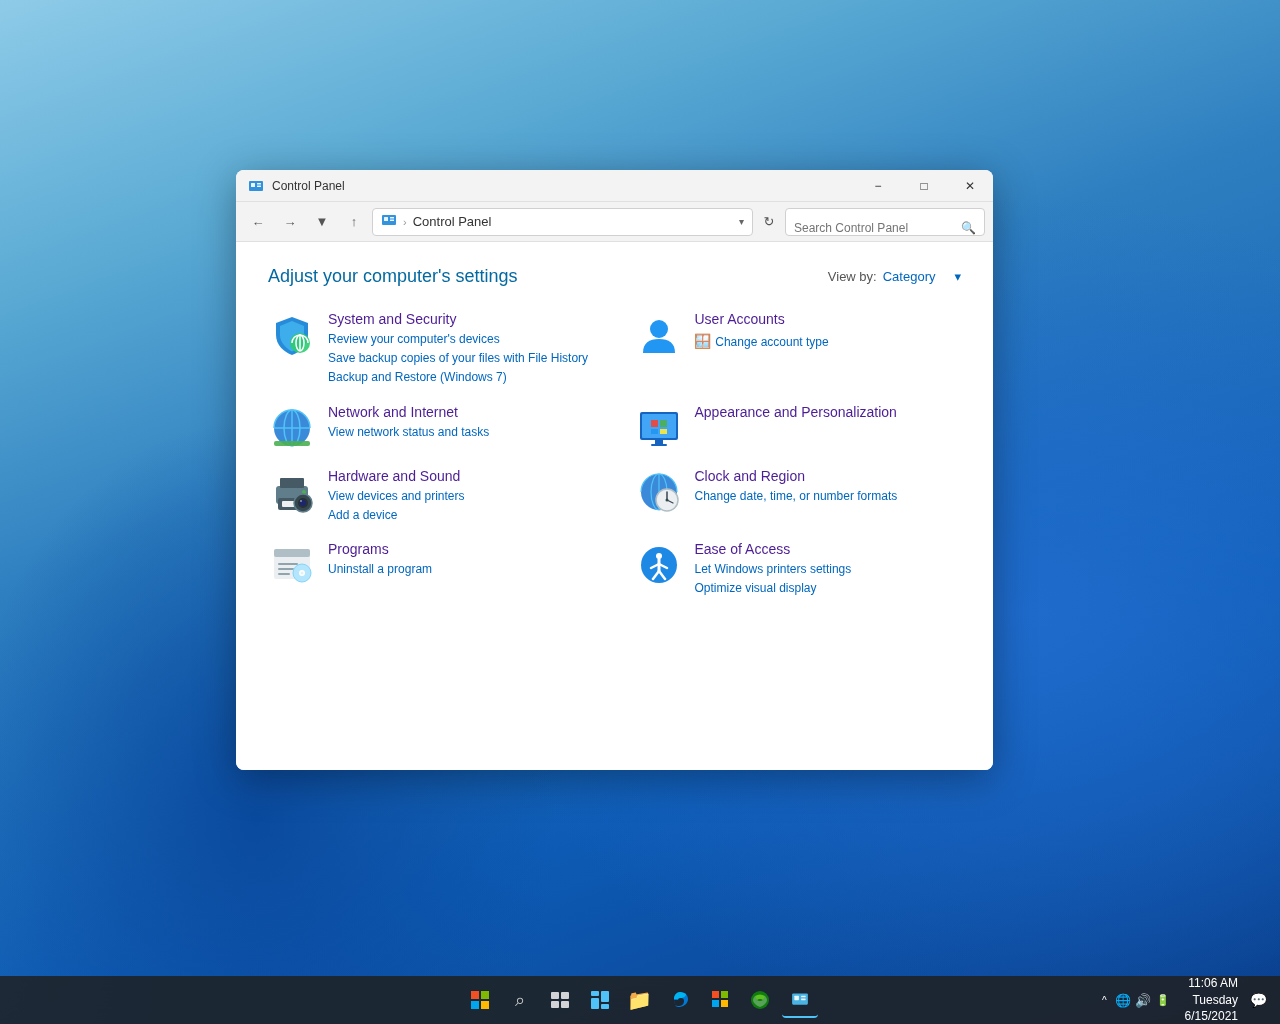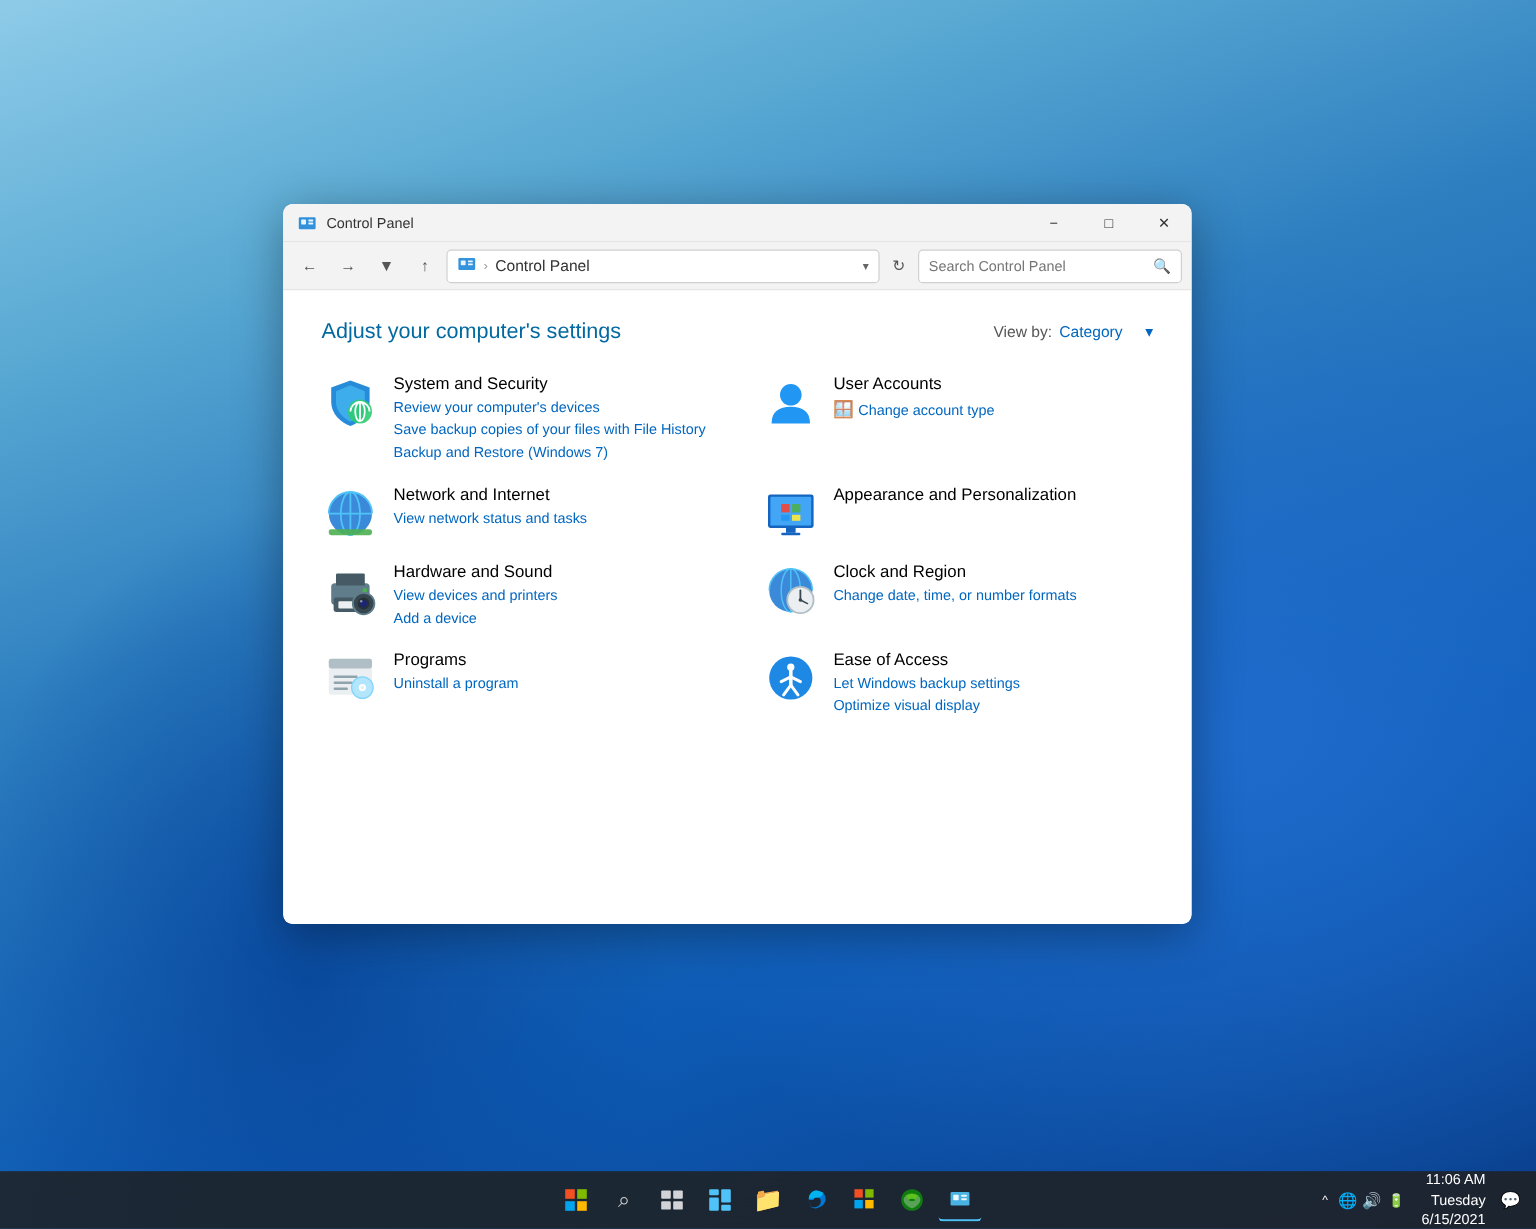--- a/index.html
+++ b/index.html
@@ -209,27 +209,27 @@
       cursor: pointer;
       display: flex;
       align-items: center;
       justify-content: center;
       color: #555;
       font-size: 13px;
       border-radius: 3px;
     }
 
     .search-box {
-      width: 220px;
+      width: 200px;
       height: 28px;
       background: white;
       border: 1px solid #d0d0d0;
       border-radius: 4px;
       display: flex;
-      align-items: center;
+      align-items: flex-end;
       padding: 0 8px;
       gap: 4px;
     }
     .search-input {
       flex: 1;
       border: none;
       outline: none;
       font-size: 12px;
       color: #999;
       background: transparent;
@@ -298,21 +298,21 @@
       justify-content: center;
       font-size: 36px;
     }
 
     .category-content {
       flex: 1;
     }
 
     .category-name {
       font-size: 14px;
-      color: #000000;
+      color: #4c1d95;
       cursor: pointer;
       font-weight: 400;
       margin-bottom: 3px;
     }
 
     .category-link {
       font-size: 12px;
       color: #0067c0;
       cursor: pointer;
       display: block;
@@ -531,21 +531,21 @@
             <circle cx="22" cy="13" r="3" fill="white"></circle>
             <line x1="22" y1="16" x2="22" y2="28" stroke="white" stroke-width="3" stroke-linecap="round"></line>
             <line x1="22" y1="21" x2="14" y2="25" stroke="white" stroke-width="2.5" stroke-linecap="round"></line>
             <line x1="22" y1="21" x2="30" y2="25" stroke="white" stroke-width="2.5" stroke-linecap="round"></line>
             <line x1="22" y1="28" x2="16" y2="36" stroke="white" stroke-width="2.5" stroke-linecap="round"></line>
             <line x1="22" y1="28" x2="28" y2="36" stroke="white" stroke-width="2.5" stroke-linecap="round"></line>
           </svg>
         </div>
         <div class="category-content">
           <div class="category-name">Ease of Access</div>
-          <span class="category-link">Let Windows backup settings</span>
+          <span class="category-link">Let Windows printers settings</span>
           <span class="category-link">Optimize visual display</span>
         </div>
       </div>
 
     </div>
   </div>
 </div>
 
 <div class="taskbar">
   <div style="width:100px"></div>

